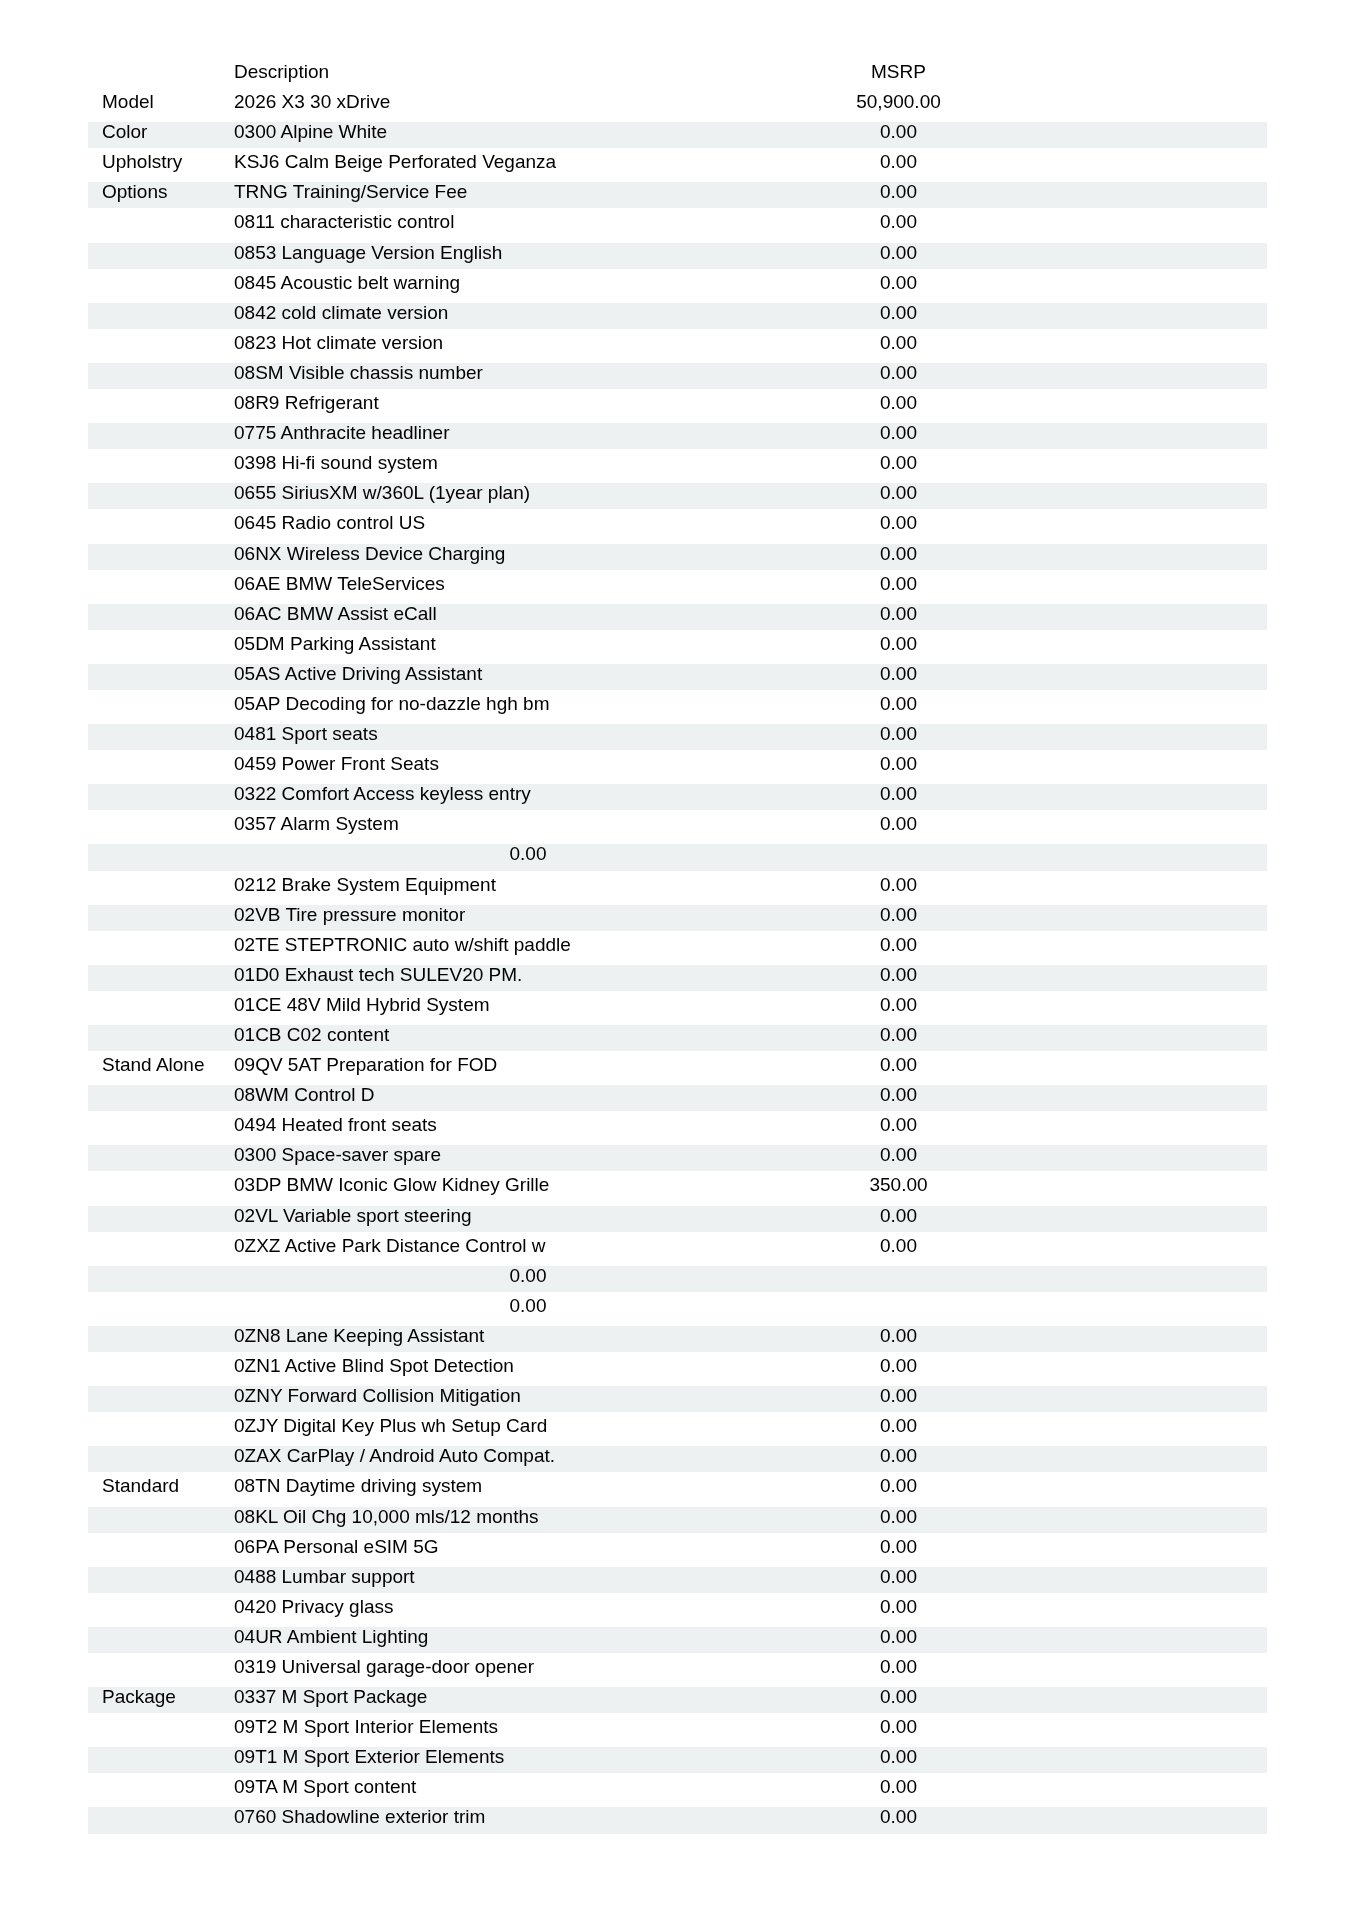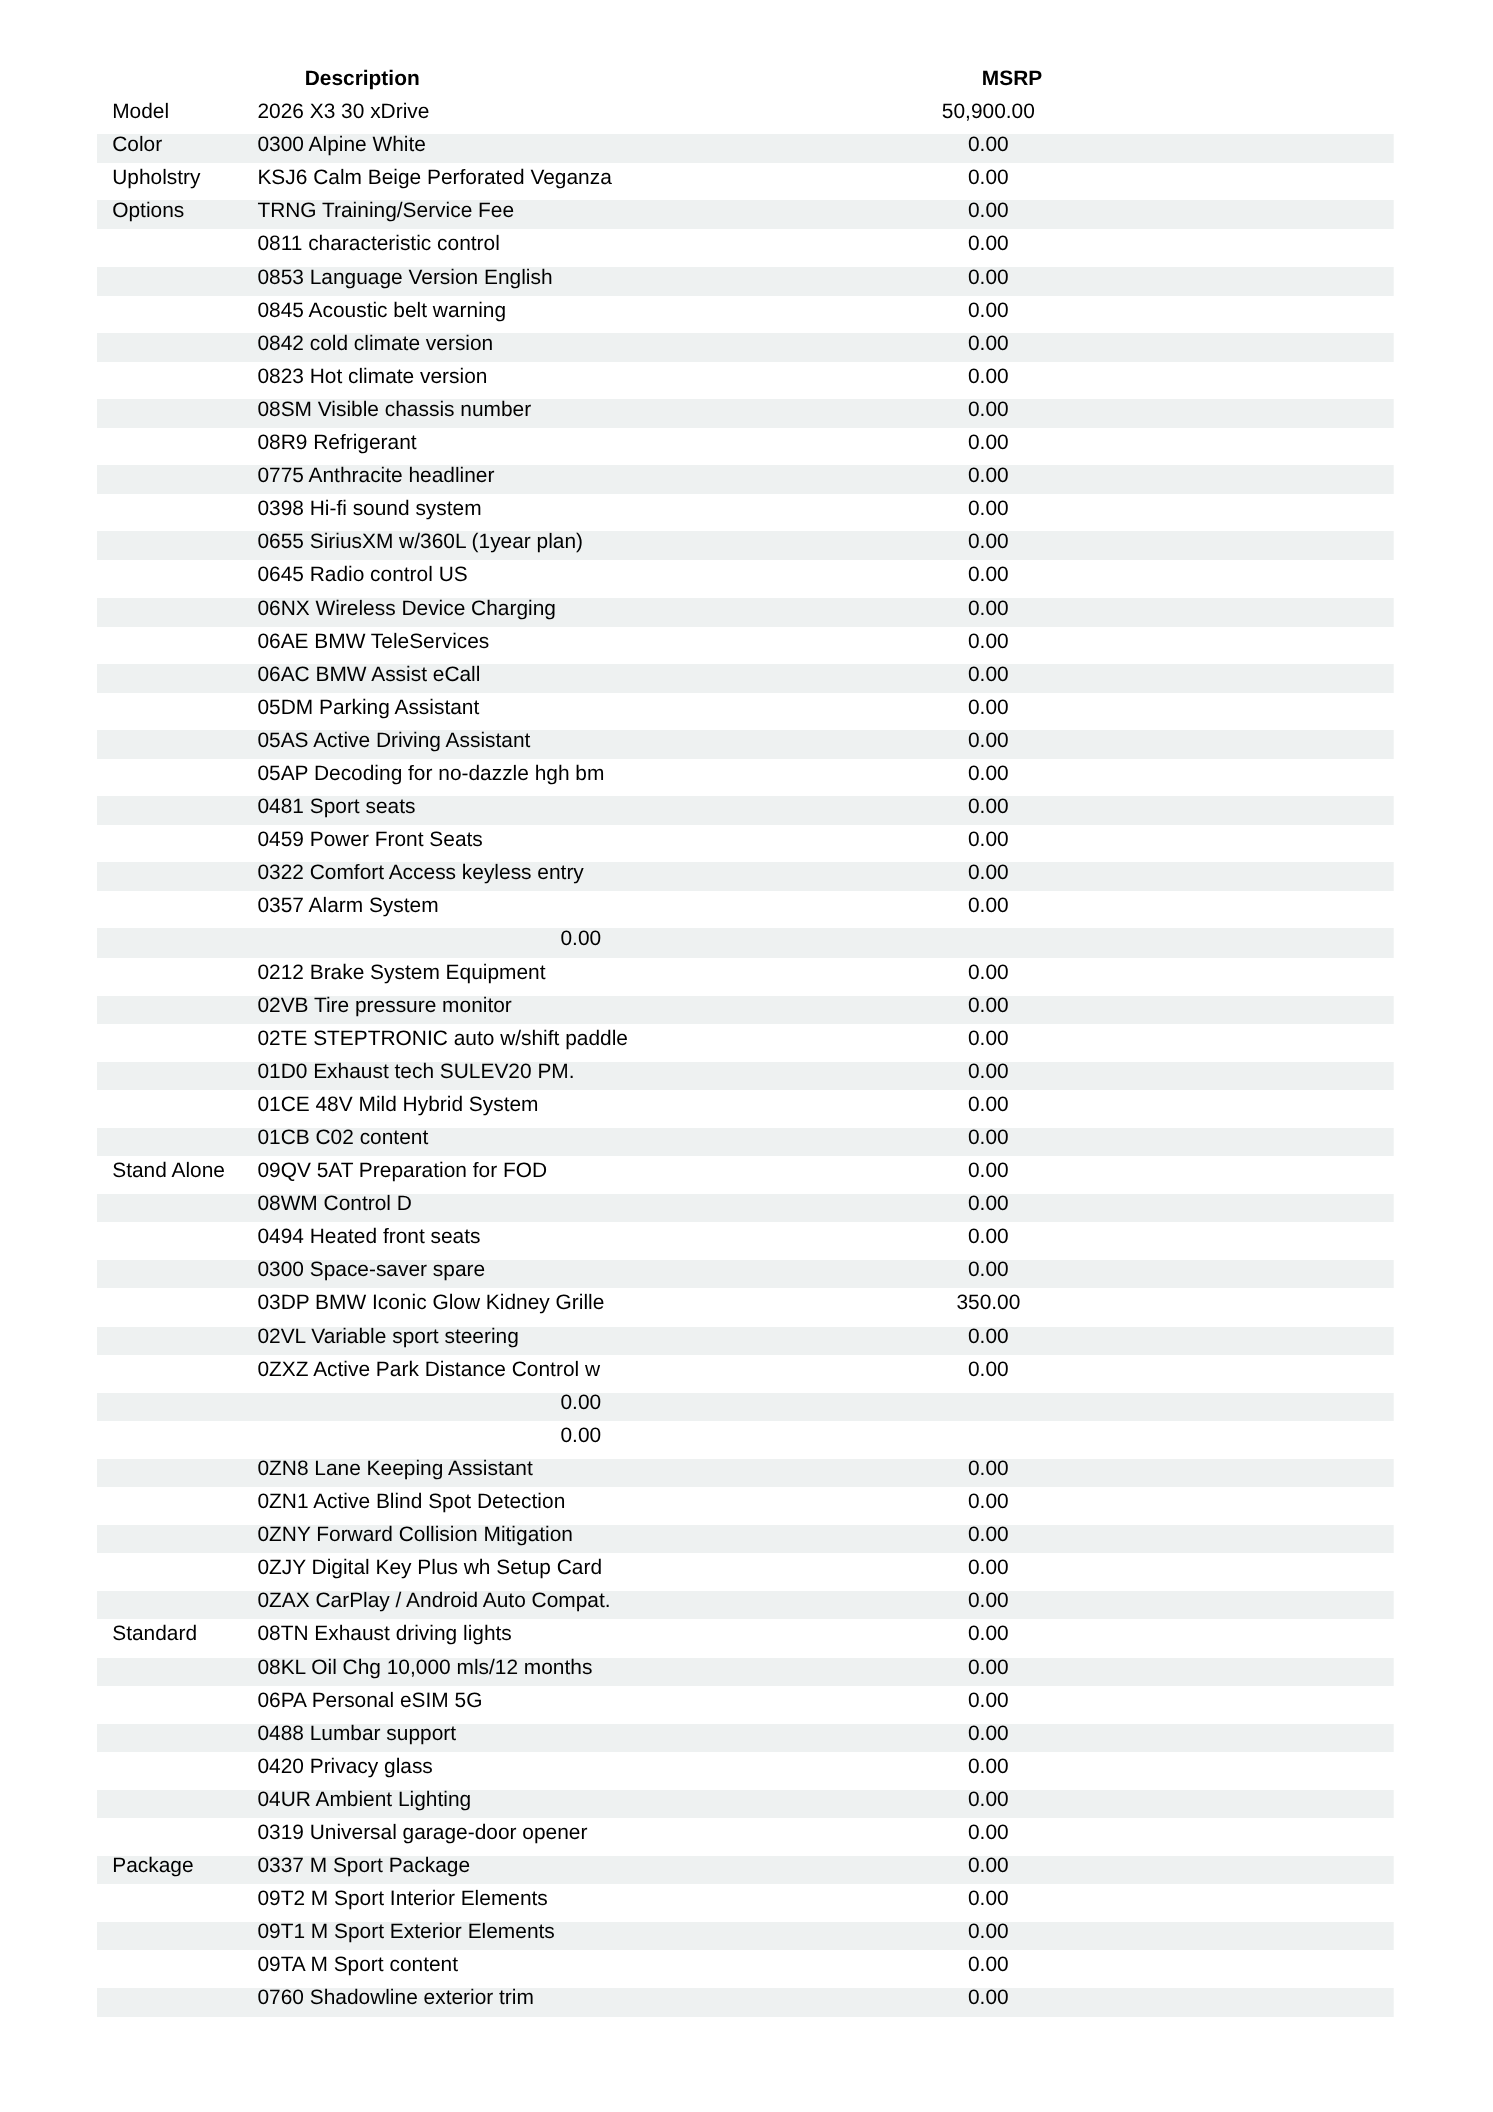--- a/index.html
+++ b/index.html
@@ -34,21 +34,21 @@
   }
   .cell {
     font-size: 19px;
     line-height: 20px;
     white-space: nowrap;
     color: var(--text, #000000);
   }
   .cell.cat  { padding-left: 14px; }
   .cell.msrp { text-align: center; }
   .row.header .cell.desc,
-  .row.header .cell.msrp { font-weight: bold; margin-left: 43px; }
+  .row.header .cell.msrp { font-weight: normal; }
 </style>
 </head>
 <body style="background: rgb(255, 255, 255);">
 
 <div class="sheet">
   <div class="row header">
     <div class="cell cat"></div>
     <div class="cell desc">Description</div>
     <div class="cell msrp">MSRP</div>
     <div class="cell spacer"></div>
@@ -322,21 +322,21 @@
     <div class="cell spacer"></div>
   </div>
       <div class="row striped">
     <div class="cell cat"></div>
     <div class="cell desc">0ZAX CarPlay / Android Auto Compat.</div>
     <div class="cell msrp">0.00</div>
     <div class="cell spacer"></div>
   </div>
       <div class="row">
     <div class="cell cat">Standard</div>
-    <div class="cell desc">08TN Exhaust driving lights</div>
+    <div class="cell desc">08TN Daytime driving system</div>
     <div class="cell msrp">0.00</div>
     <div class="cell spacer"></div>
   </div>
       <div class="row striped">
     <div class="cell cat"></div>
     <div class="cell desc">08KL Oil Chg 10,000 mls/12 months</div>
     <div class="cell msrp">0.00</div>
     <div class="cell spacer"></div>
   </div>
       <div class="row">

